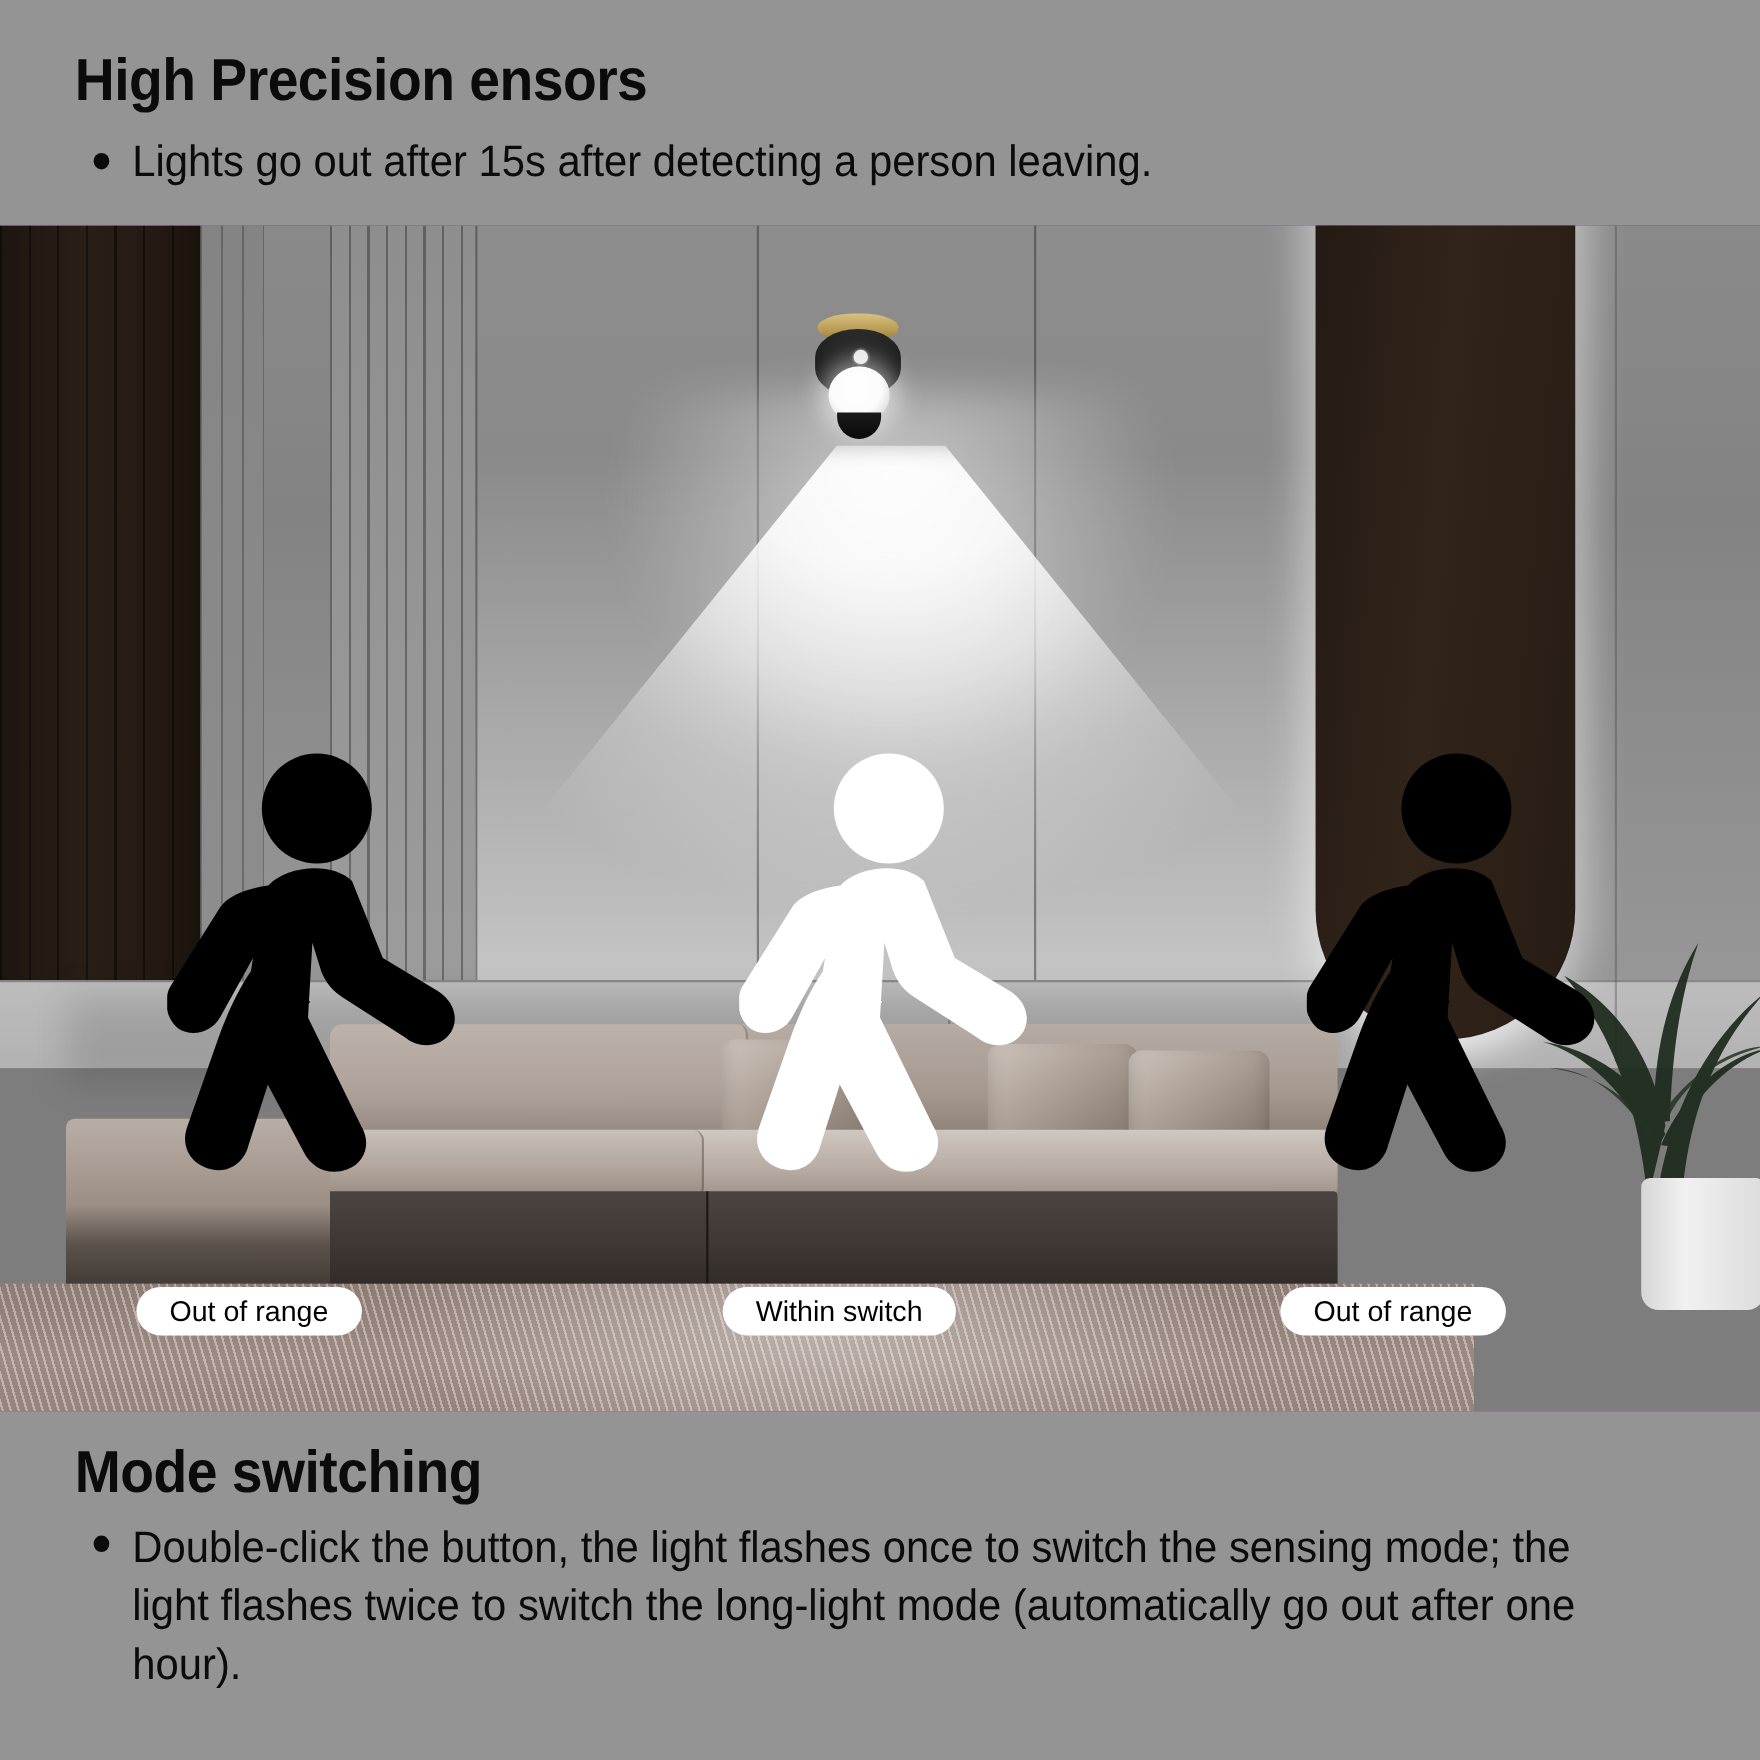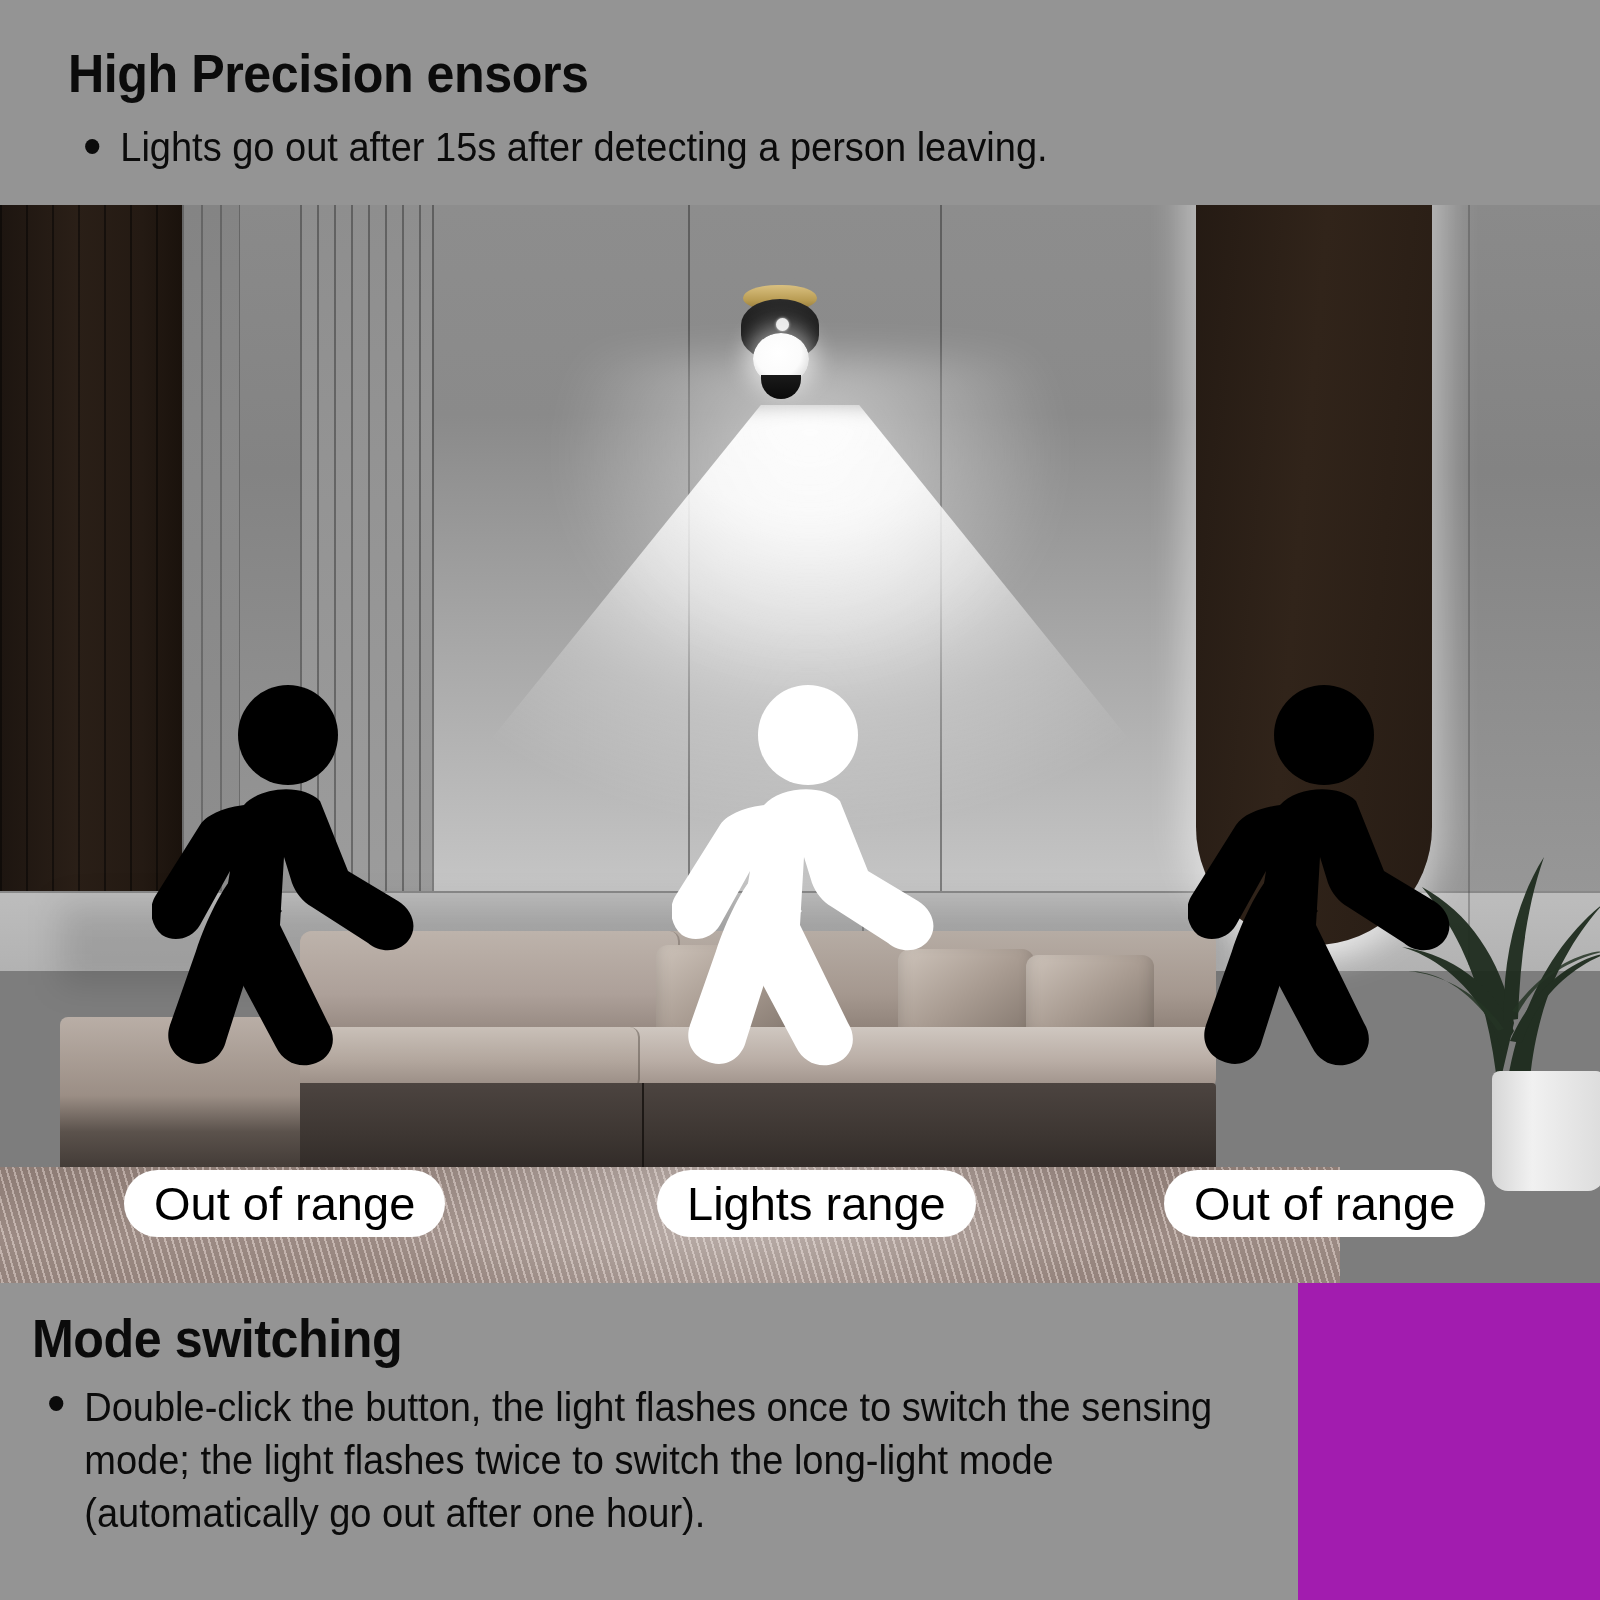--- a/index.html
+++ b/index.html
@@ -336,35 +336,35 @@
 
   
   .pill {
     position: absolute;
     background: #ffffff;
     border-radius: 60px;
     display: flex;
     align-items: center;
     justify-content: center;
     color: #000;
-    font-size: 47px;
+    font-size: 26px;
     line-height: 1;
     white-space: nowrap;
     padding: 0 30px;
-    height: 67px;
+    height: 44px;
   }
 
   
   .band-bottom {
     position: absolute;
     left: 0; top: 1283px;
-    width: 1298px;
+    width: 1600px;
     height: 317px;
     background: #949494;
-    padding: 28px 0 0 32px;
+    padding: 28px 0 0 68px;
   }
   .band-bottom .bullet-text {
     white-space: normal;
     width: 1425px;
     line-height: 1.32;
   }
   .band-bottom .bullet-row { margin-top: 16px; }
 </style>
 </head>
 <body>
@@ -486,21 +486,21 @@
                  C56 138 76 132 92 130 Z"></path>
         <path d="M86 196 C70 212 54 246 44 276 L18 350 C12 368 22 384 40 388
                  C56 392 70 382 74 366 L100 284 C106 264 116 248 130 236 Z"></path>
       </g>
     </svg>
 
     <div class="pill" style="left:124px; top:965px;">
       <span>Out of range</span>
     </div>
     <div class="pill" style="left:657px; top:965px;">
-      <span>Lights range</span>
+      <span>Within switch</span>
     </div>
     <div class="pill" style="left:1164px; top:965px;">
       <span>Out of range</span>
     </div>
 
   </div>
 
   <div class="band-bottom">
     <div class="section-title">Mode switching</div>
     <div class="bullet-row">

